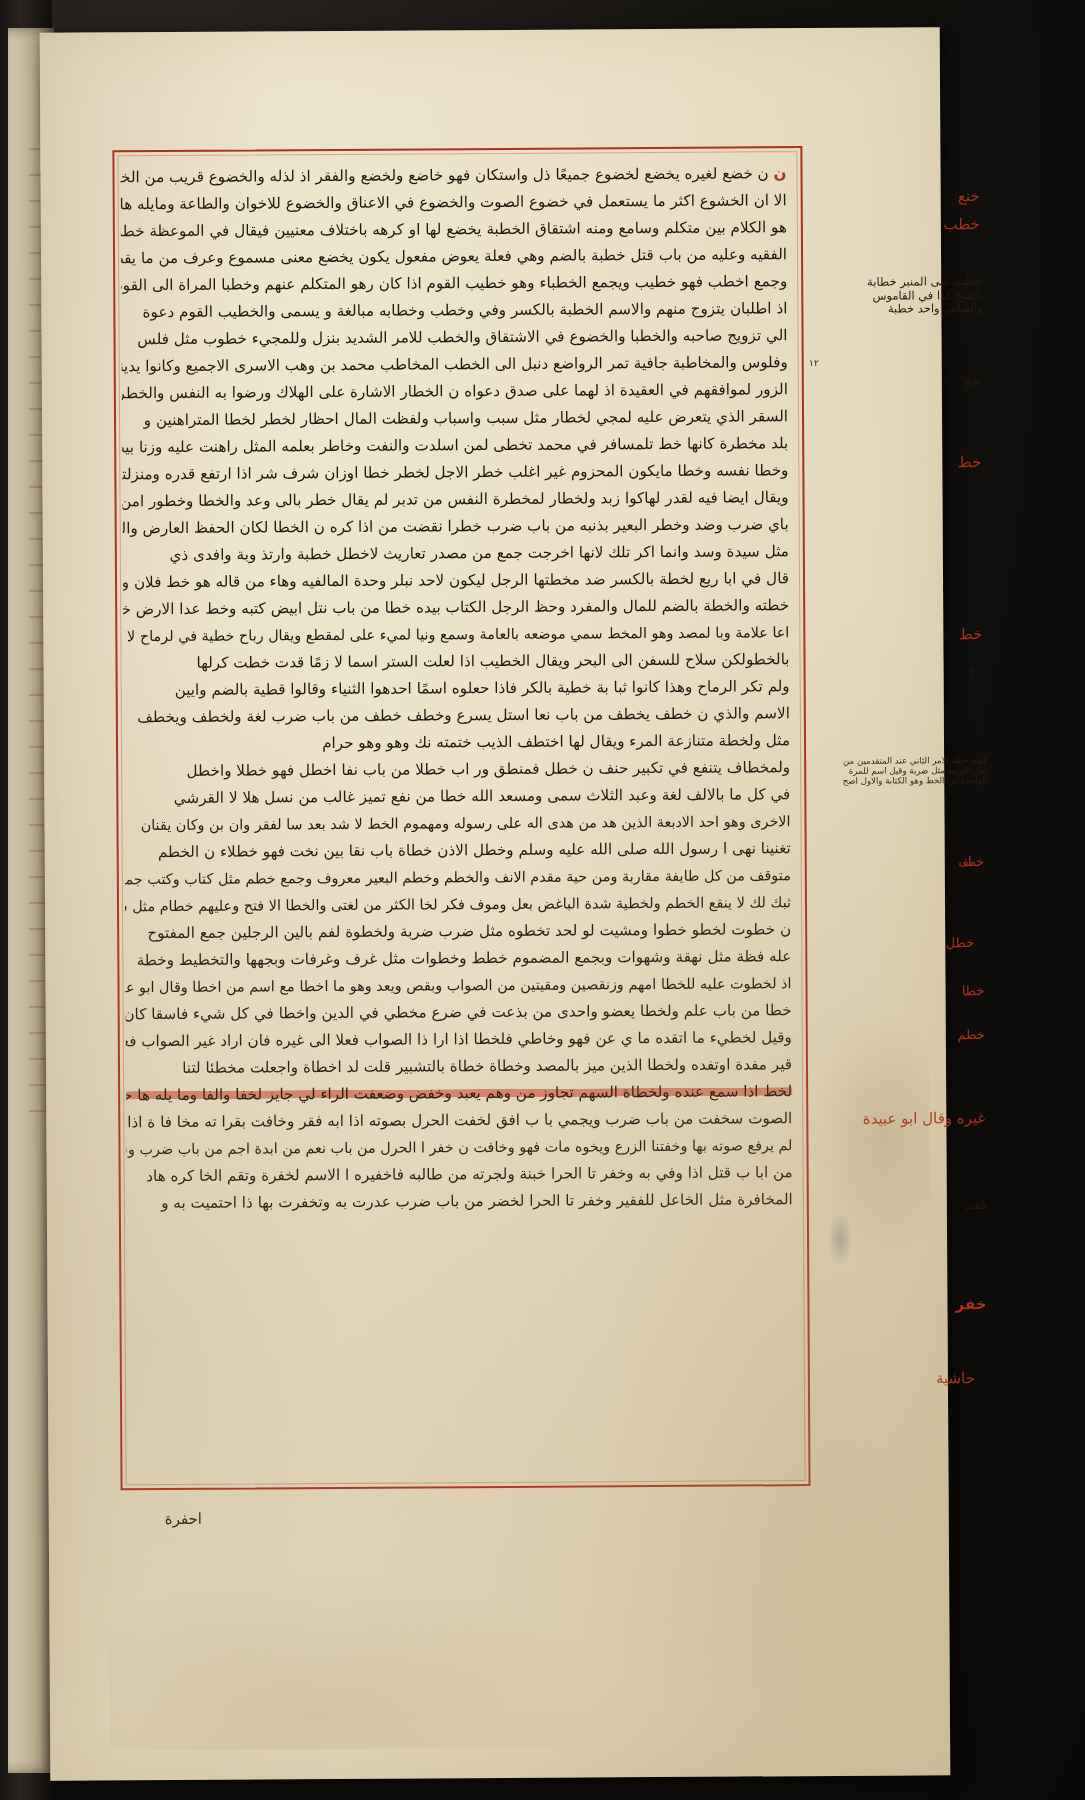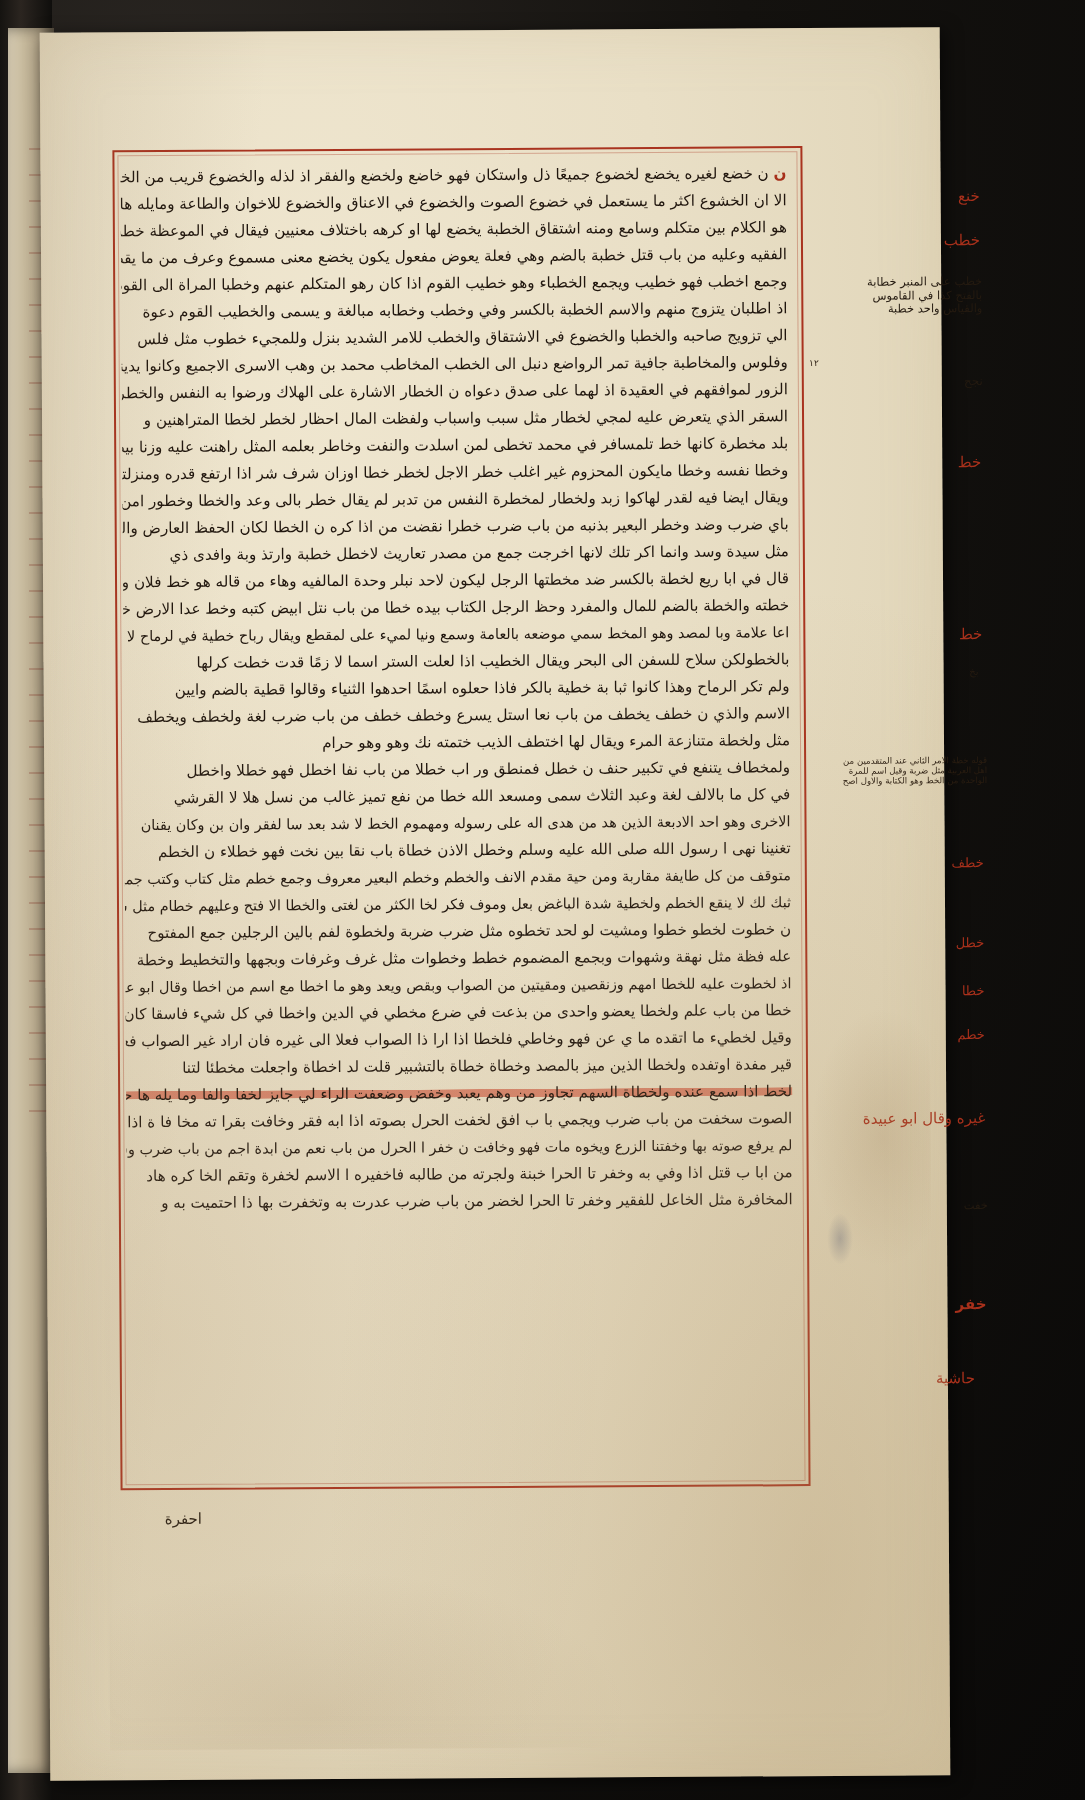--- a/index.html
+++ b/index.html
@@ -277,29 +277,29 @@
       <span class="line">قير مفدة اوتفده ولخطا الذين ميز بالمصد وخطاة خطاة بالتشبير قلت لد اخطاة واجعلت مخطئا لتنا</span>
       <span class="line"><span class="hl">لخط اذا سمع عنده ولخطاة السهم تجاوز من وهم يعبد وخفض وضعفت الراء لي جايز لخفا والفا وما يله ها حفت</span></span>
       <span class="line">الصوت سخفت من باب ضرب ويجمي با ب افق لخفت الحرل بصوته اذا ابه فقر وخافت بقرا ته مخا فا ة اذا</span>
       <span class="line shrink">لم يرفع صوته بها وخفتنا الزرع ويخوه مات فهو وخافت ن خفر ا الحرل من باب نعم من ابدة اجم من باب ضرب وفي لغة</span>
       <span class="line">من ابا ب قتل اذا وفي به وخفر تا الحرا خبنة ولجرته من طالبه فاخفيره ا الاسم لخفرة وتقم الخا كره هاد</span>
       <span class="line">المخافرة مثل الخاعل للفقير وخفر تا الحرا لخضر من باب ضرب عدرت به وتخفرت بها ذا احتميت به و</span>
     </div>
 
     <div class="margin-col">
       <div class="mnote" style="top:40px; right:6px;">خنع</div>
-      <div class="mnote" style="top:84px; right:6px;">خطب</div>
+      <div class="mnote" style="top:68px; right:6px;">خطب</div>
       <div class="mnote black" style="top:128px; right:4px;">خطب على المنبر خطابة بالفتح كذا في القاموس والقياس واحد خطبة</div>
       <div class="mnote black" style="top:228px; right:4px; font-size:12px;">نجح</div>
       <div class="mnote" style="top:306px; right:6px;">خط</div>
       <div class="mnote" style="top:478px; right:6px;">خط</div>
       <div class="mnote black" style="top:518px; right:10px; font-size:10px;">بخ</div>
       <div class="mnote tiny" style="top:608px; right:2px;">قوله خطة الامر الثاني عند المتقدمين من اهل العربية مثل ضربة وقيل اسم للمرة الواحدة من الخط وهو الكتابة والاول اصح</div>
-      <div class="mnote smallred" style="top:706px; right:6px;">خطف</div>
-      <div class="mnote smallred" style="top:786px; right:6px;margin-left:36px;">خطل</div>
+      <div class="mnote smallred" style="top:706px; right:6px;font-family:Liberation Mono, monospace;">خطف</div>
+      <div class="mnote smallred" style="top:786px; right:16px;margin-left:36px;">خطل</div>
       <div class="mnote smallred" style="top:878px; right:6px;">خطم</div>
       <div class="mnote smallred" style="top:834px; right:6px;">خطا</div>
       <div class="mnote" style="top:962px; right:6px;">غيره وقال ابو عبيدة</div>
       <div class="mnote black" style="top:1052px; right:4px; width:60px;">خفت</div>
       <div class="mnote" style="top:1148px; right:6px;font-weight:bold;">خفر</div>
       <div class="mnote" style="top:1222px; right:18px;">حاشية</div>
     </div>
 
     <div class="folio-mark2">١٢</div>
     <div class="smudge"></div>

